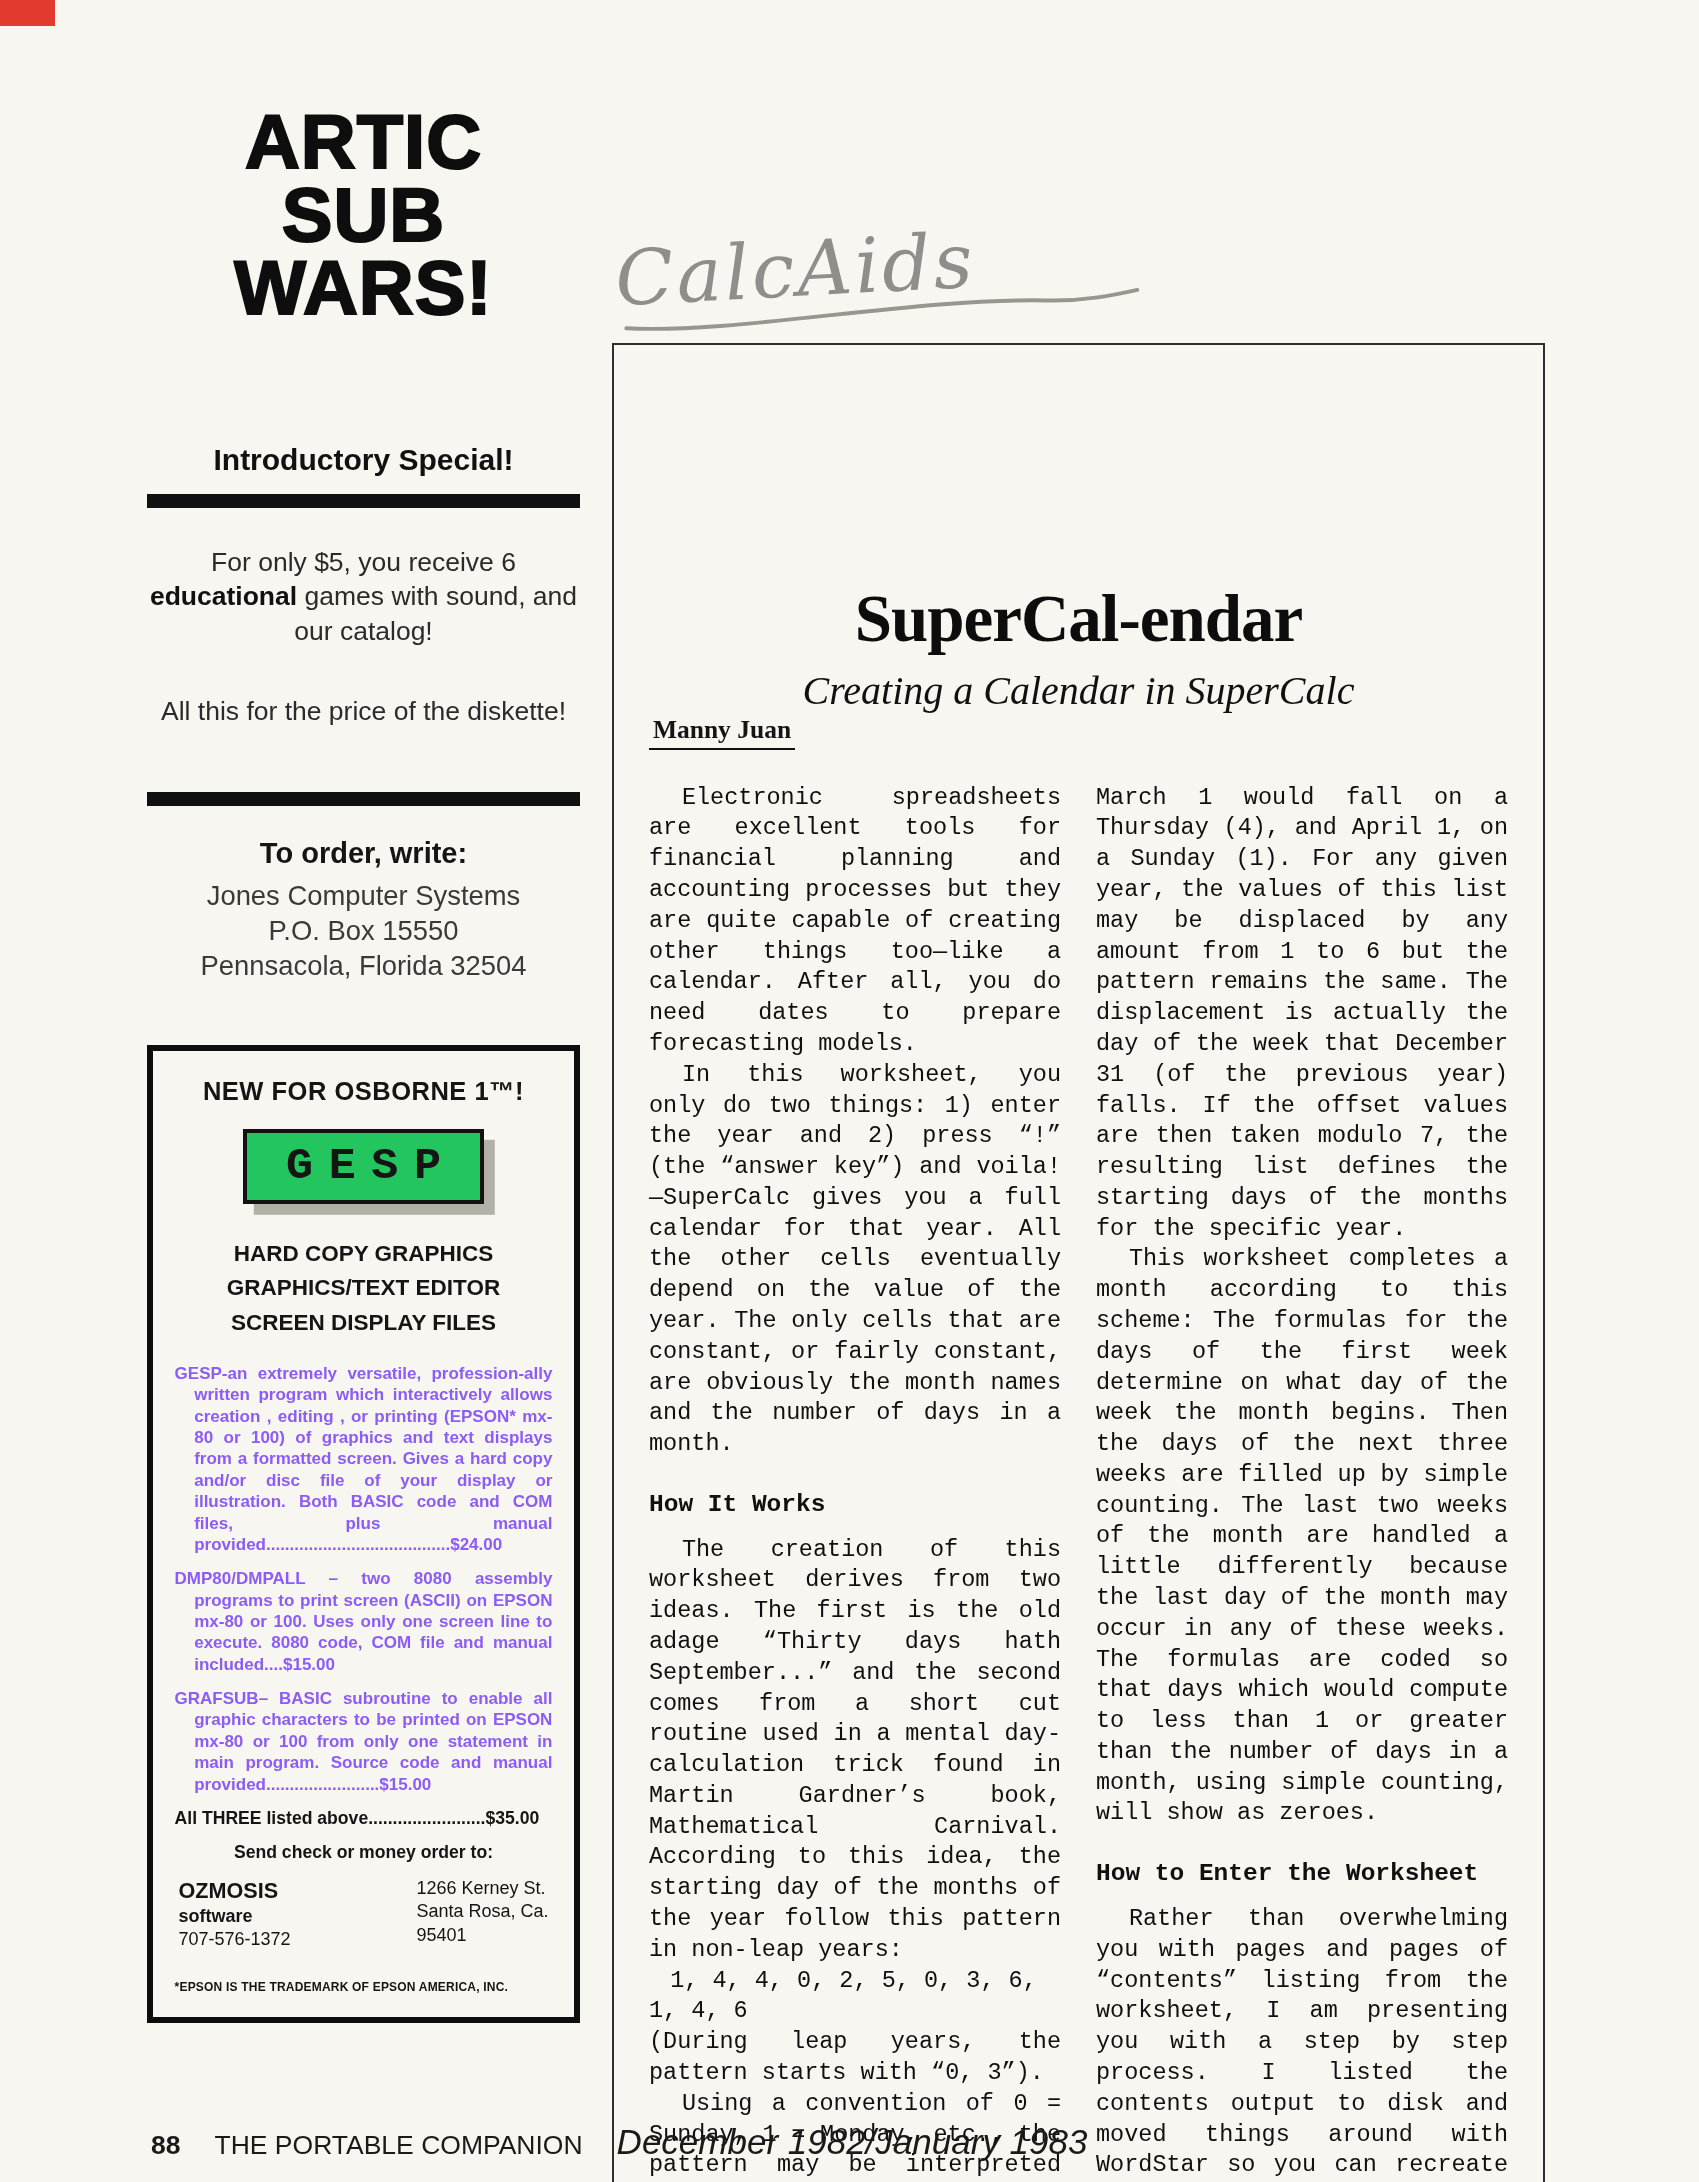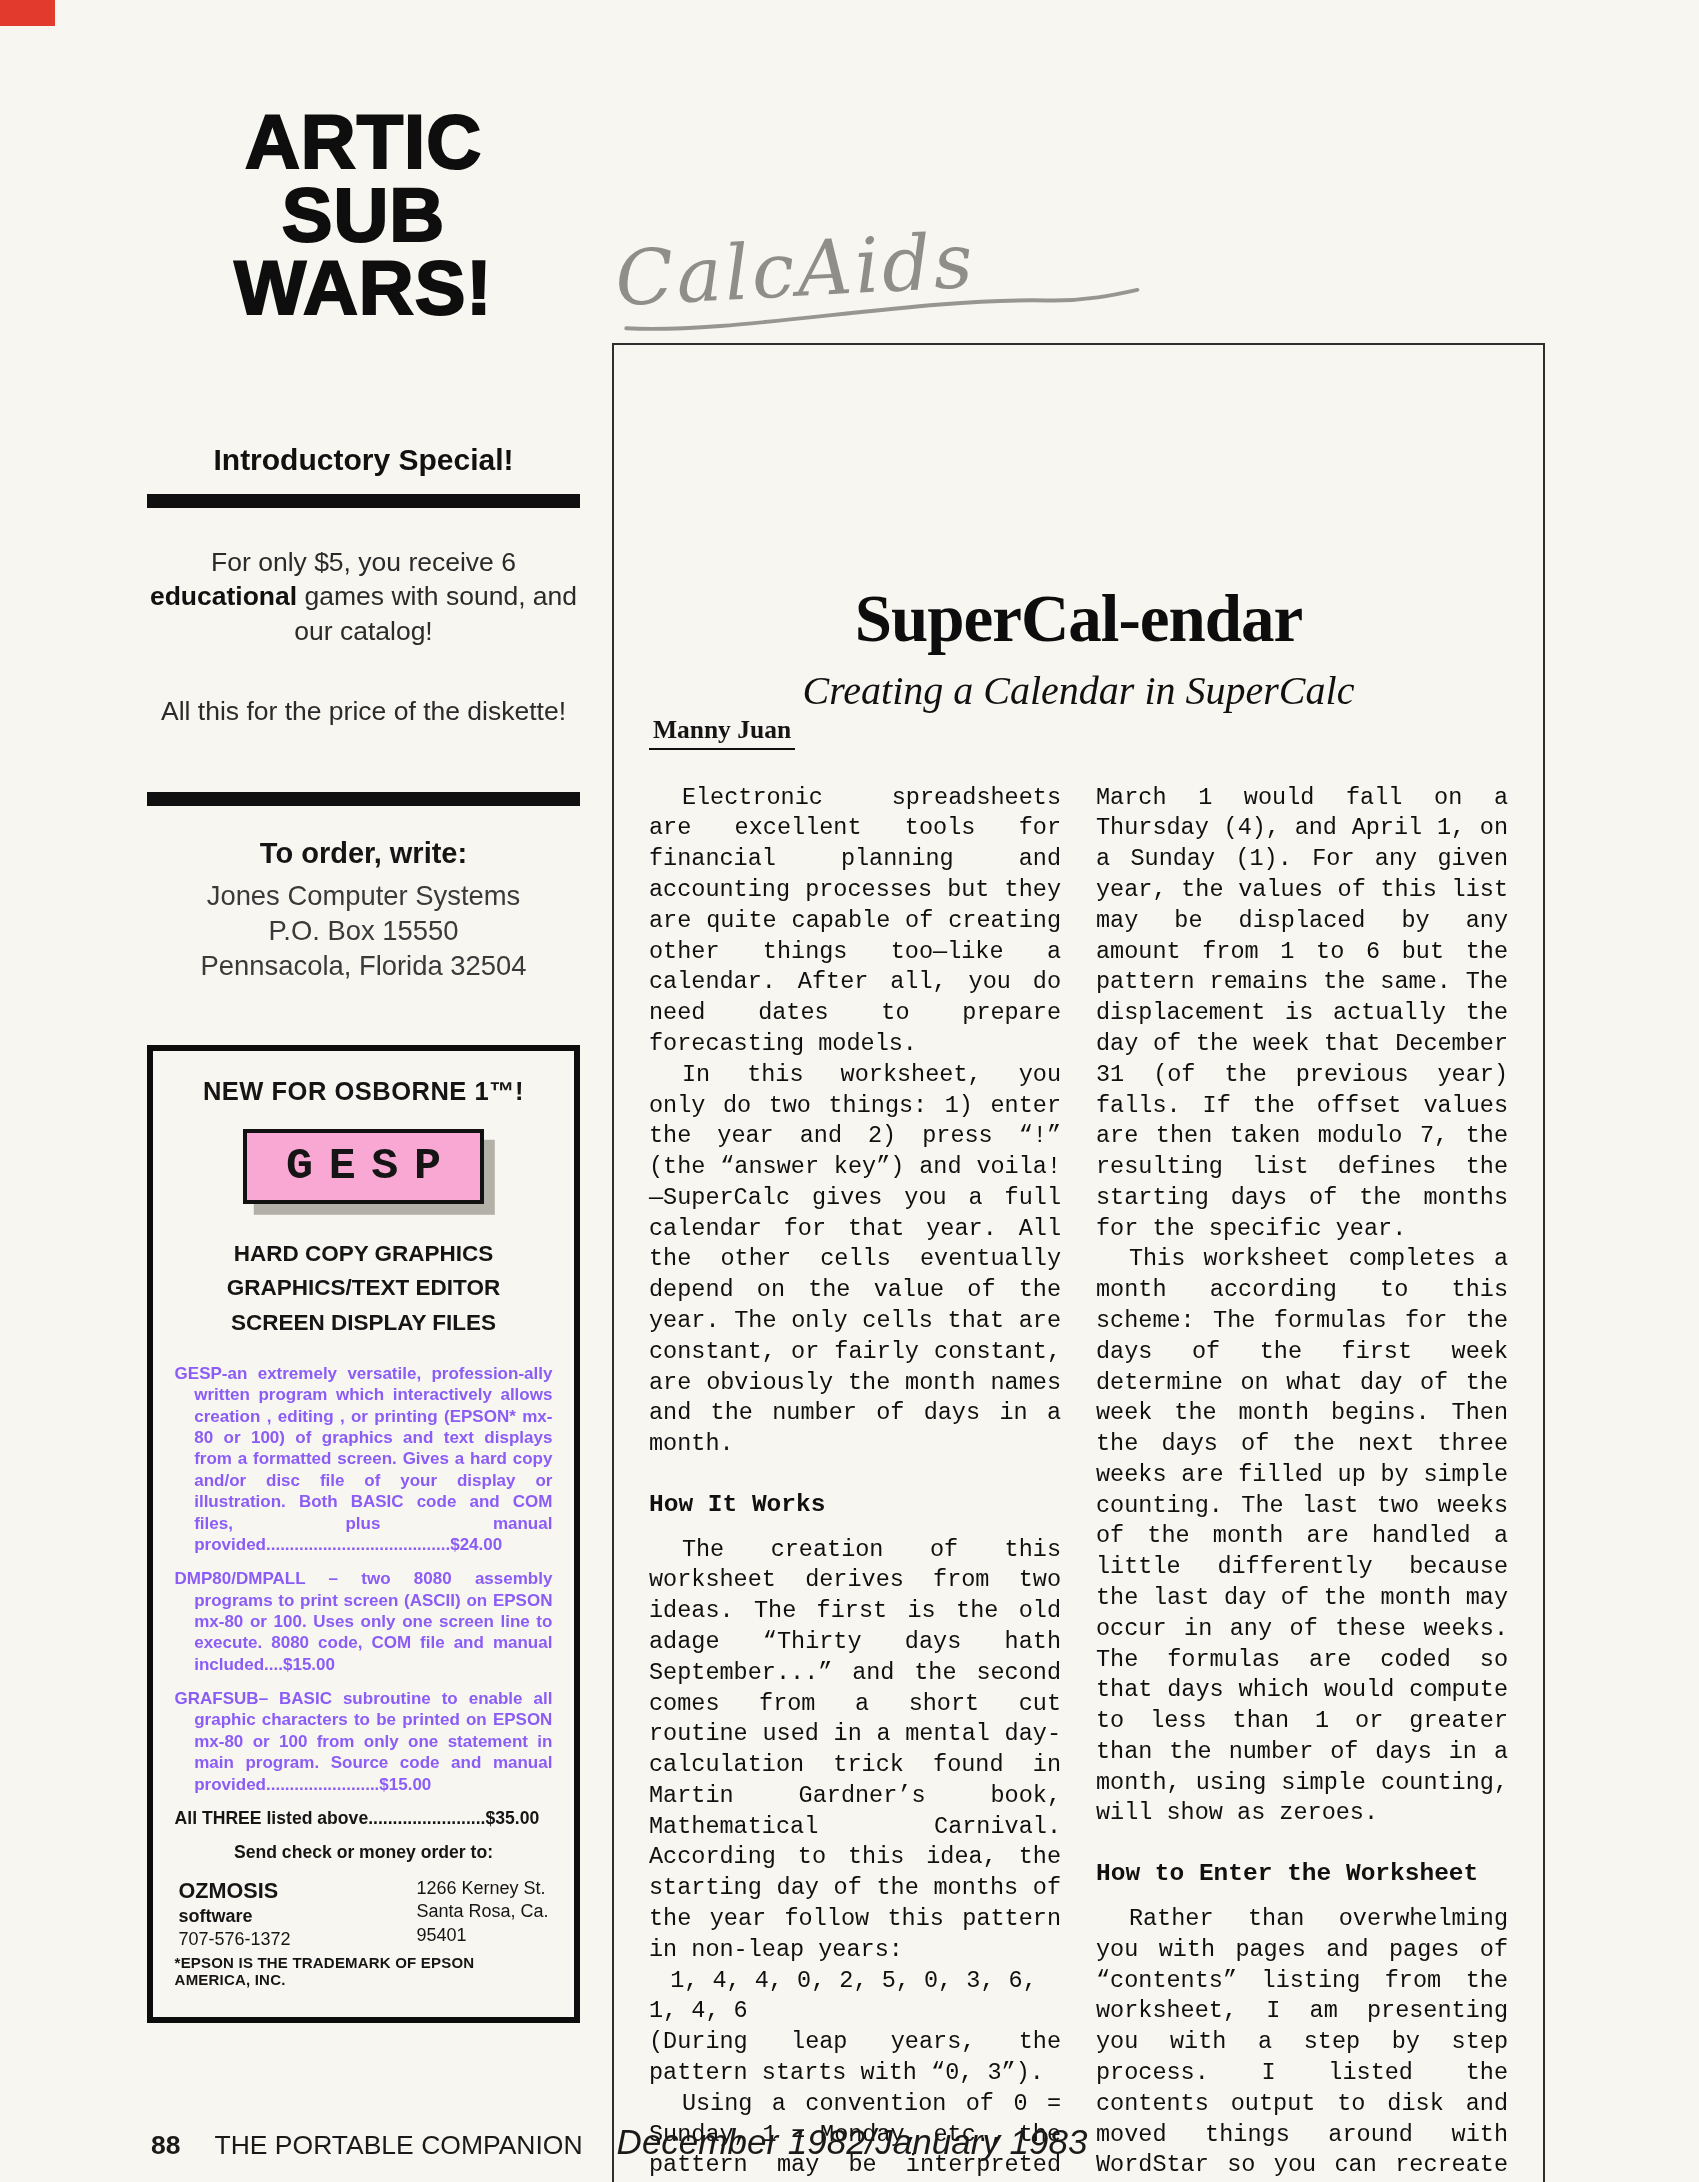--- a/index.html
+++ b/index.html
@@ -32,33 +32,33 @@
   .order-h { top:837px; font-weight:bold; font-size:29px; }
   .address { top:878px; font-size:27.4px; line-height:1.28; color:#3a3a3a; }
 
   
   .gesp { top:1045px; height:978px; border:6.9px solid #0d0d0d; background:#f8f6f0;
           padding:25.5px 21.6px 13.7px; text-align:center; overflow:hidden; }
   .gesp-head { font-weight:bold; font-size:25.5px; letter-spacing:0.5px; margin-bottom:23.5px; }
   .gesp-logo {
     display:inline-block; border:4.9px solid #121212; padding:7.8px 23.5px;
     font-family:"Liberation Mono", monospace; font-weight:bold; font-size:45px;
-    letter-spacing:15.7px; text-indent:15.7px; background:#f9a8d4;
+    letter-spacing:15.7px; text-indent:15.7px; background:#22c55e;
     box-shadow:10.8px 10.8px 0 #b3b0a8; margin-bottom:33px;
   }
   .gesp-feat { font-weight:bold; font-size:22.5px; line-height:1.55; margin-bottom:21.6px; }
   .gesp-items { text-align:justify; font-size:17px; font-weight:bold; color:#8b5cf6; }
   .gesp-item { padding-left:19.6px; text-indent:-19.6px; line-height:1.26; margin-bottom:12.7px; }
   .gesp-allthree { text-align:left; font-size:17.6px; font-weight:bold; margin:5.9px 0 13.7px; }
   .gesp-send { text-align:center; font-size:17.6px; font-weight:bold; margin-bottom:13.7px; }
   .gesp-company { display:flex; justify-content:space-between; text-align:left;
                   padding:0 3.9px; line-height:1.3; font-size:18px; }
   .gesp-company .co-name { font-size:21.6px; font-weight:bold; }
   .gesp-company .co-sub { font-weight:bold; }
-  .gesp-foot { font-size:15px; font-weight:bold; text-align:left; margin-top:2px; letter-spacing:0.2px; }
+  .gesp-foot { font-size:12px; font-weight:bold; text-align:left; margin-top:28px; letter-spacing:0.2px; }
 
   
   .article-box { left:612px; top:343px; width:933px; height:2138px;
                  border:2px solid #2e2e2e; padding:0 35px; }
   .script-header { left:616px; top:220px; width:549px; height:127px;
                    color:#8f8e8b; transform:rotate(-3deg); }
   .script-header .script-text {
     font-family:"DejaVu Serif", serif; font-style:italic; font-size:76px;
     letter-spacing:2.9px;
   }

